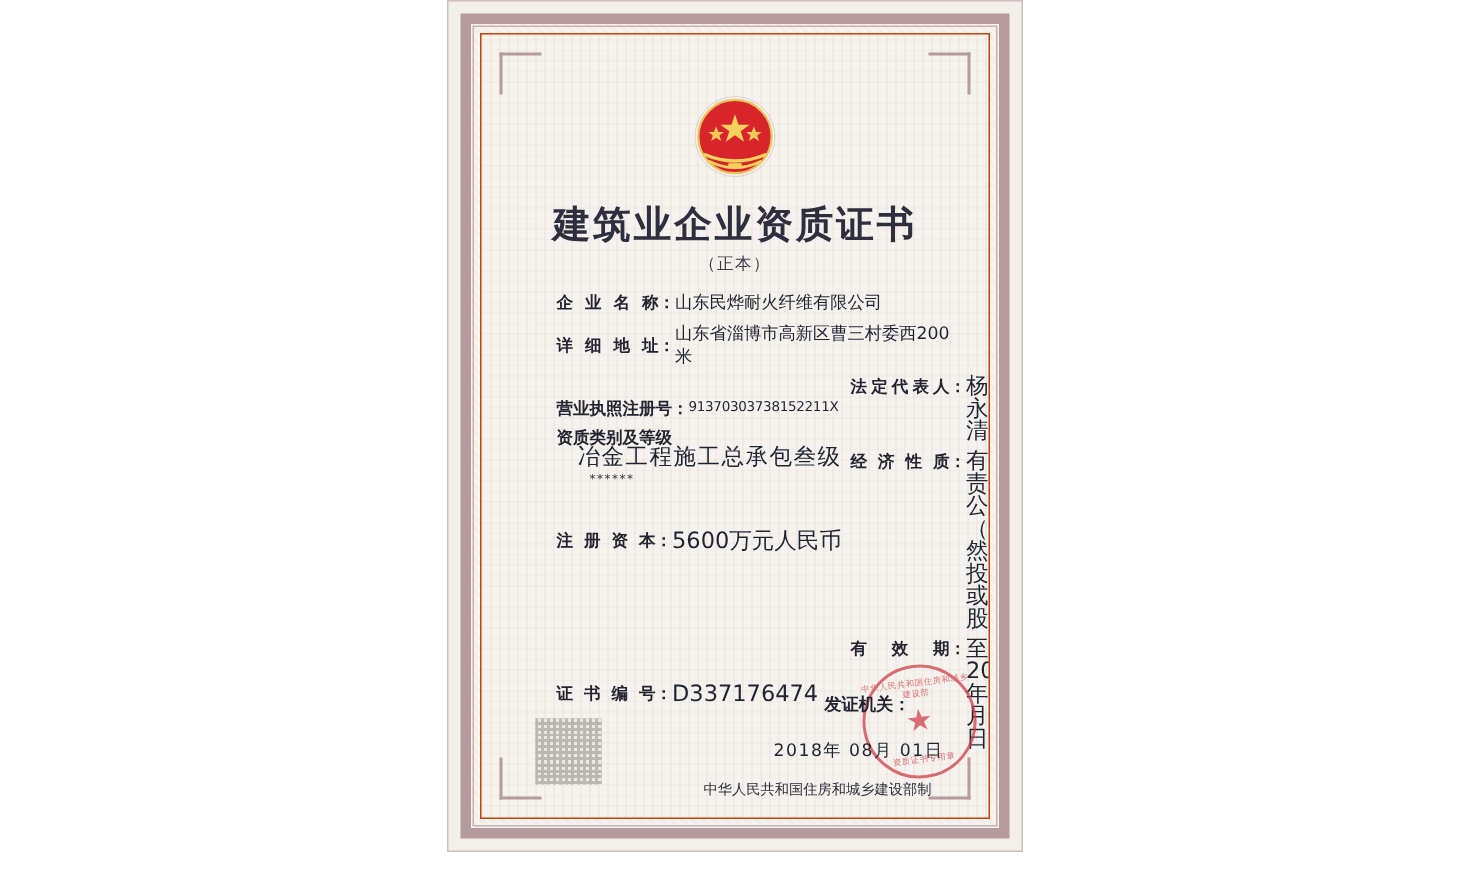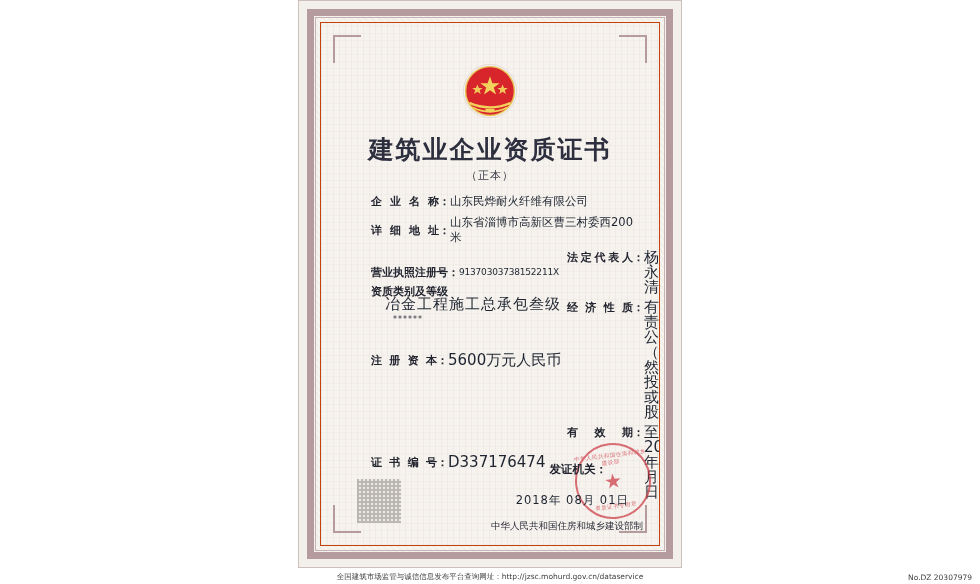--- a/index.html
+++ b/index.html
@@ -230,21 +230,21 @@
     position: absolute;
     right: 30px;
     top: 470px;
     font-family: "DejaVu Sans", sans-serif;
     font-size: 11.5px;
     color: #1d2430;
     letter-spacing: 1px;
   }
   .ministry-row {
     position: absolute;
-    right: 16px;
+    right: 38px;
     top: 497px;
     font-family: Liberation Sans, sans-serif;
     font-size: 9.5px;
     color: #2a2d39;
   }
   
   .seal {
     position: absolute;
     left: 254px;
     top: 420px;
@@ -424,18 +424,14 @@
 
       <div class="qr"></div>
 
       <div class="corner tl"></div>
       <div class="corner tr"></div>
       <div class="corner bl"></div>
       <div class="corner br"></div>
     </div>
   </div>
 
-  <div class="footer">
-    <div class="footer-text">全国建筑市场监管与诚信信息发布平台查询网址：http://jzsc.mohurd.gov.cn/dataservice</div>
-    <div class="footer-no">No.DZ  20307979</div>
-  </div>
 
 </div>
 
 </body></html>

